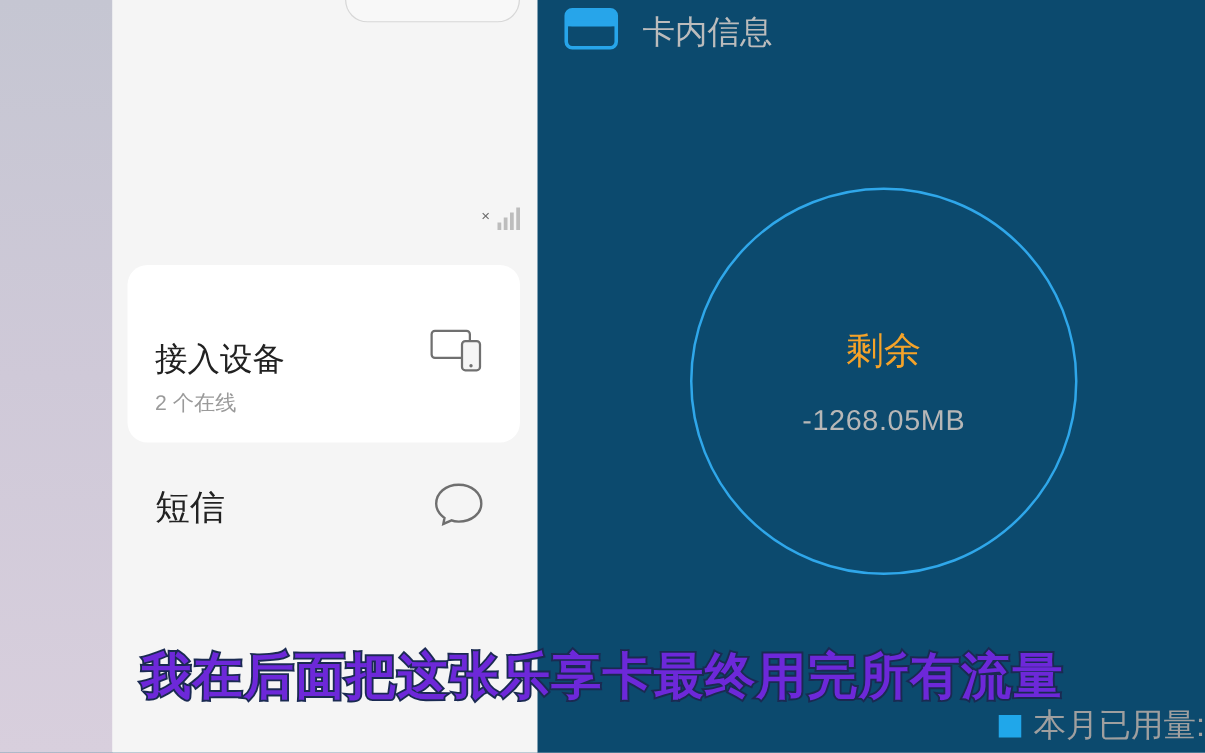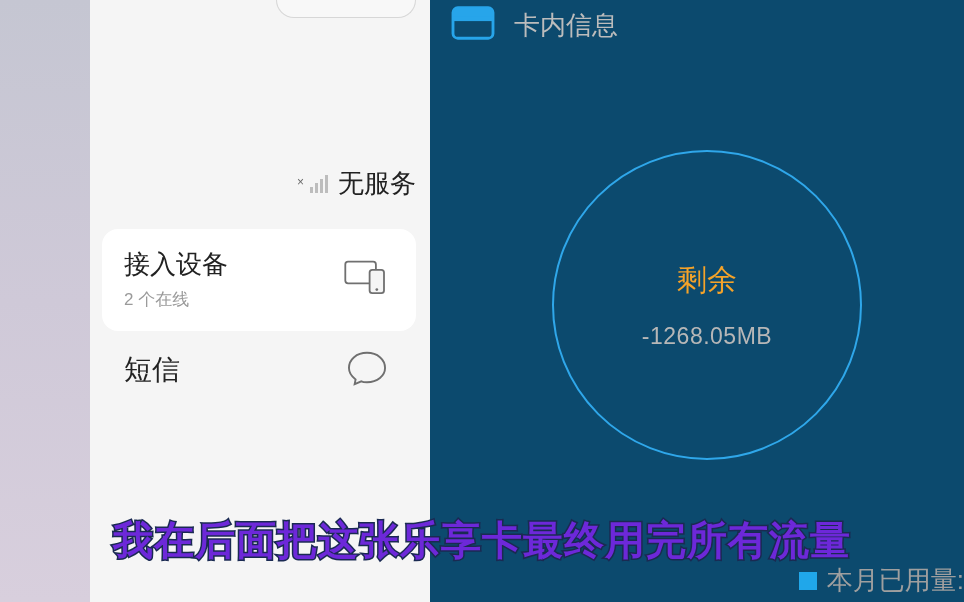--- a/index.html
+++ b/index.html
@@ -27,26 +27,26 @@
     .signal-bars span:nth-child(4){height:18px;}
 
     .usage-card { margin-top: 42px; width: 100%; background: #ffffff; border-radius: 16px; padding: 22px 0 22px 0; text-align: center;}
     .usage-card .value-row { display:flex; justify-content:center; align-items:baseline; gap:8px;}
     .usage-value { color: #299fe0; font-size: 42px; font-weight: 400; letter-spacing: 0.5px;}
     .usage-unit  { color: #6ab7e6; font-size: 20px; font-weight: 500;}
     .usage-label { margin-top: 8px; color: #9a9a9a; font-size: 22px;}
 
     .device-card { margin-top: 28px; width: 100%; background: #ffffff; border-radius: 16px; padding: 18px 20px 20px 22px; display: flex; align-items: center; }
     .device-text { display:flex; flex-direction:column; gap:6px;}
-    .device-title { font-size: 26px; color: #222; font-weight: 500;}
+    .device-title { font-size: 26px; color: #222; font-weight: 500; margin-top: 40px;}
     .device-sub   { font-size: 17px; color: #9a9a9a;}
     .device-icon  { margin-left: auto; margin-right: 8px; }
     .device-icon svg { width: 44px; height: 36px;}
 
-    .sms-row { margin-top: 18px; display: flex; align-items: center; padding: 0 10px 0 22px; }
+    .sms-row { margin-top: 30px; display: flex; align-items: center; padding: 0 10px 0 22px; }
     .sms-label { font-size: 28px; color: #222; font-weight: 500;}
     .sms-bubble { margin-left: auto; margin-right: 18px;}
     .sms-bubble svg { width: 42px; height: 38px;}
 
     
     .right-panel { flex: 1; height: 100%; background: #0c4a6e; position: relative; padding: 0 0 0 20px; }
     .right-header { display: flex; align-items: center; gap: 18px; padding-top: 0; height: 50px;}
     .card-icon svg { width: 46px; height: 40px;}
     .card-info-label { color: #bcbcbc; font-size: 26px;}
 
@@ -82,21 +82,20 @@
       <div class="no-service-row">
         <div class="signal-icon-group">
           <span class="x-mark">×</span>
           <span class="signal-bars">
             <span></span>
               <span></span>
               <span></span>
               <span></span>
           </span>
         </div>
-        <span>无服务</span>
       </div>
 
 
       <div class="device-card">
         <div class="device-text">
           <div class="device-title">接入设备</div>
           <div class="device-sub">2 个在线</div>
         </div>
         <div class="device-icon">
           <svg viewBox="0 0 48 40">

